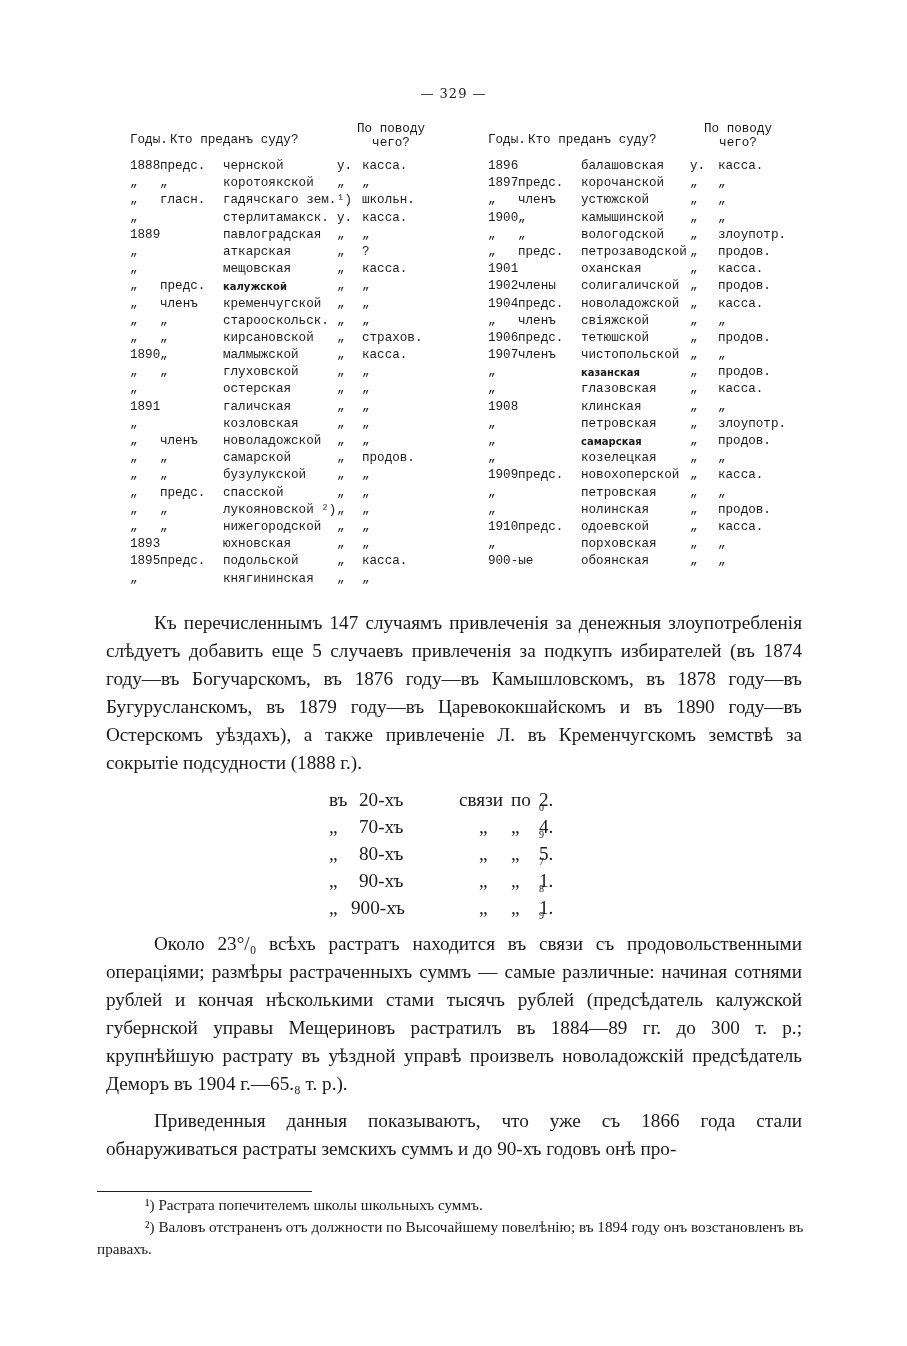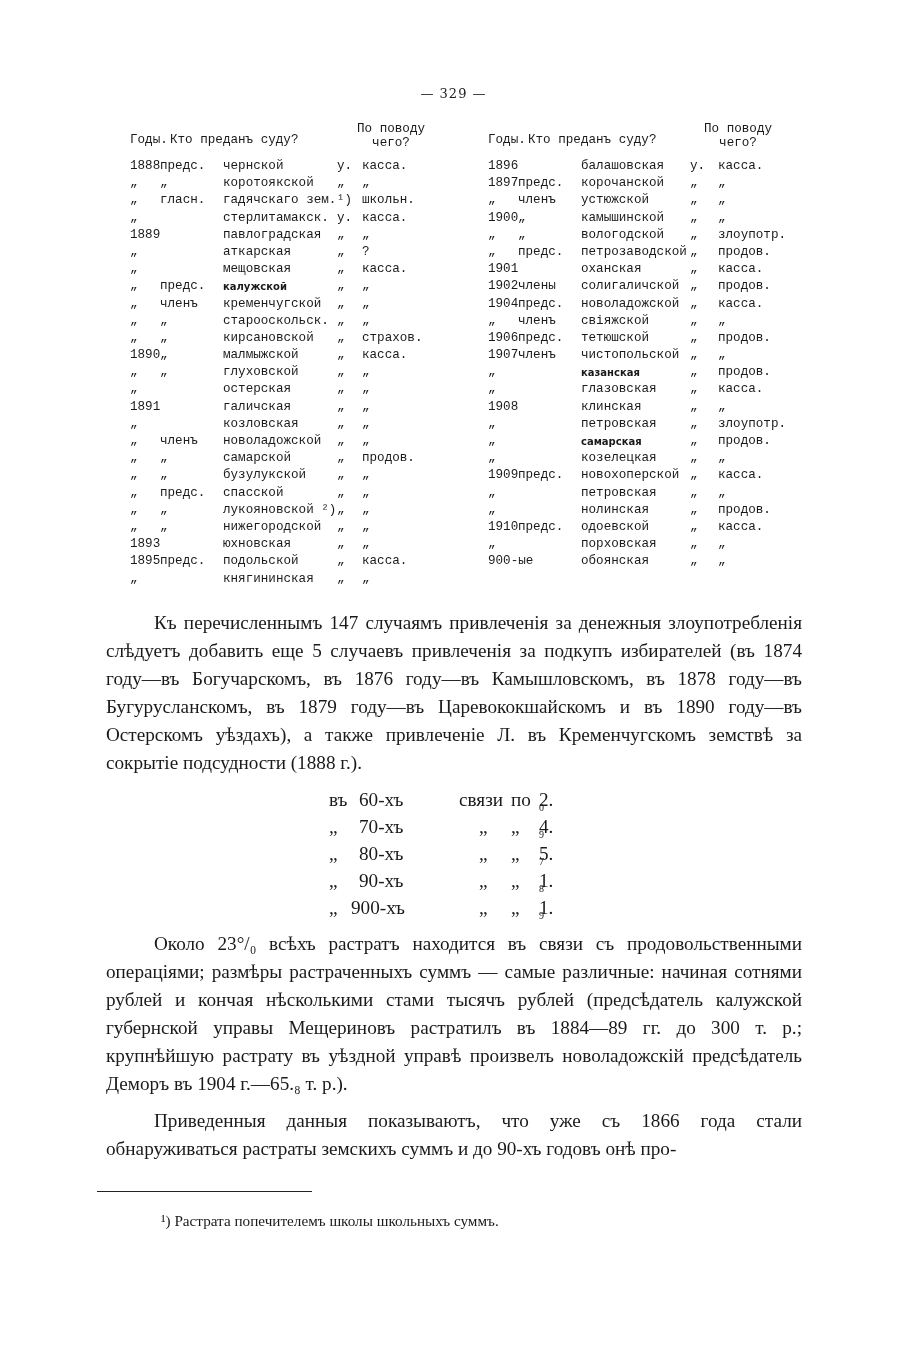--- a/index.html
+++ b/index.html
@@ -40,21 +40,21 @@
   .periods { margin: 0 0 0 232px; font-size: 19.2px; line-height: 27px; }
   .periods .prow { position: relative; height: 27px; white-space: nowrap; }
   .periods .prow span { position: absolute; top: 0; }
   .p-a { left: 0; } .p-b { left: 30px; } .p-c { left: 130px; } .p-d { left: 182px; } .p-e { left: 210px; }
   sub { font-size: 10px; }
   sup { font-size: 11px; }
 
   .fn-rule { position: absolute; left: 97px; top: 1191px; width: 215px; border-top: 1px solid #222; }
   .footnotes { position: absolute; left: 97px; width: 714px; top: 1194px;
     font-family: "Liberation Serif", "DejaVu Serif", serif; font-size: 15.2px; line-height: 22px; }
-  .footnotes p { margin: 16px; text-indent: 48px; }
+  .footnotes p { margin: 0; text-indent: 48px; }
 </style>
 </head>
 <body>
 
 <div class="page-number">— 329 —</div>
 
 <div class="tbl left">
   <div class="thead">
     <span class="h-year">Годы.</span>
     <span class="h-who">Кто преданъ суду?</span>
@@ -415,21 +415,21 @@
         <span class="c-reason">„</span>
       </div>
     </div>
 </div>
 
 <div class="body-text">
   <p>Къ перечисленнымъ 147 случаямъ привлеченія за денежныя злоупотребленія слѣдуетъ добавить еще 5 случаевъ привлеченія за подкупъ избирателей (въ 1874 году—въ Богучарскомъ, въ 1876 году—въ Камышловскомъ, въ 1878 году—въ Бугурусланскомъ, въ 1879 году—въ Царевококшайскомъ и въ 1890 году—въ Остерскомъ уѣздахъ), а также привлеченіе Л. въ Кременчугскомъ земствѣ за сокрытіе подсудности (1888 г.).</p>
   <div class="periods">
     <div class="prow">
         <span class="p-a">въ</span>
-        <span class="p-b">60-хъ</span>
+        <span class="p-b">20-хъ</span>
         <span class="p-c">связи</span>
         <span class="p-d">по</span>
         <span class="p-e"><span>2.</span><sub>0</sub></span>
       </div>
     <div class="prow">
         <span class="p-a">„</span>
         <span class="p-b">70-хъ</span>
         <span class="p-c" style="left:150px">„</span>
         <span class="p-d">„</span>
         <span class="p-e"><span>4.</span><sub>9</sub></span>
@@ -456,13 +456,14 @@
         <span class="p-e"><span>1.</span><sub>9</sub></span>
       </div>
   </div>
   <p><span>Около 23</span><span>°/₀</span><span> всѣхъ растратъ находится въ связи съ продовольственными операціями; размѣры растраченныхъ суммъ — самые различные: начиная сотнями рублей и кончая нѣсколькими стами тысячъ рублей (предсѣдатель калужской губернской управы Мещериновъ растратилъ въ 1884—89 гг. до 300 т. р.; крупнѣйшую растрату въ уѣздной управѣ произвелъ новоладожскій предсѣдатель Деморъ въ 1904 г.—65.₈ т. р.).</span></p>
   <p>Приведенныя данныя показываютъ, что уже съ 1866 года стали обнаруживаться растраты земскихъ суммъ и до 90-хъ годовъ онѣ про-</p>
 </div>
 
 <div class="fn-rule"></div>
 <div class="footnotes">
   <p><span>¹)</span><span> Растрата попечителемъ школы школьныхъ суммъ.</span></p>
+  <p><span>²)</span><span> Валовъ отстраненъ отъ должности по Высочайшему повелѣнію; въ 1894 году онъ возстановленъ въ правахъ.</span></p>
 </div>
 
 </body></html>

